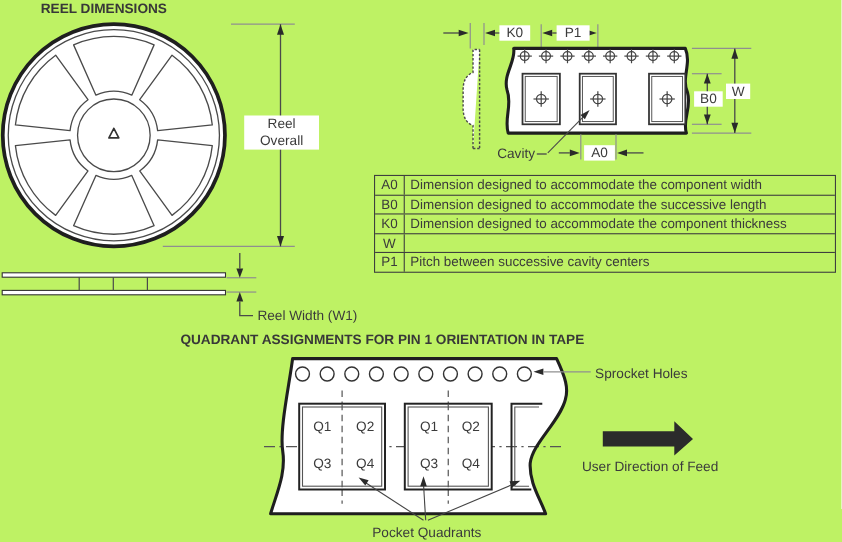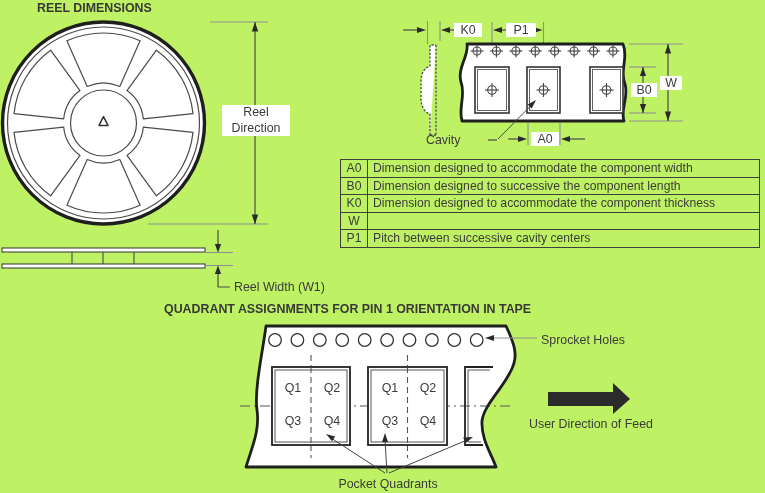--- a/index.html
+++ b/index.html
@@ -46,21 +46,21 @@
       <line x1="210" y1="6" x2="268" y2="6" stroke="#8f8f8f" stroke-width="1.1"></line>
       <line x1="148" y1="208" x2="268" y2="208" stroke="#8f8f8f" stroke-width="1.1"></line>
       <line x1="255" y1="6" x2="255" y2="208" stroke="#4a4a4a" stroke-width="1.2"></line>
       <polygon points="255,6 251.8,15.5 258.2,15.5" fill="#2a2a2a"></polygon>
       <polygon points="255,208 251.8,198.5 258.2,198.5" fill="#2a2a2a"></polygon>
     </g>
   </svg>
 
   <div class="lbl ctr wbg" style="left:222px;top:105px;width:66px;line-height:15.5px;">
     <div>Reel</div>
-    <div>Direction</div>
+    <div>Overall</div>
   </div>
 
   <svg style="left:0;top:228px;" width="340" height="64" viewBox="0 0 340 64">
     <rect x="2" y="20" width="203" height="4" fill="#fff" stroke="#333" stroke-width="1"></rect>
     <rect x="2" y="36" width="203" height="4" fill="#fff" stroke="#333" stroke-width="1"></rect>
     <g stroke="#4a4a4a" stroke-width="1.1">
       <line x1="72" y1="24" x2="72" y2="36"></line>
       <line x1="103" y1="24" x2="103" y2="36"></line>
       <line x1="134" y1="24" x2="134" y2="36"></line>
     </g>
@@ -204,31 +204,31 @@
       <polygon points="132,125 123,122 123,128" fill="#2a2a2a"></polygon>
       <polygon points="166,125 175,122 175,128" fill="#2a2a2a"></polygon>
       <line x1="175" y1="125" x2="190" y2="125" stroke="#4a4a4a" stroke-width="1.2"></line>
     </g>
   </svg>
 
   <div class="lbl ctr wbg" style="left:454px;top:23px;width:26px;">K0</div>
   <div class="lbl ctr wbg" style="left:506px;top:23px;width:28px;">P1</div>
   <div class="lbl ctr wbg" style="left:631px;top:83px;width:24px;">B0</div>
   <div class="lbl ctr wbg" style="left:660px;top:76px;width:20px;">W</div>
-  <div class="lbl" style="left:426px;top:133px;">Cavity</div>
+  <div class="lbl" style="left:452px;top:133px;">Cavity</div>
   <div class="lbl ctr wbg" style="left:531px;top:132px;width:26px;">A0</div>
 
   <div class="dimtbl">
     <div class="trow">
       <div class="tsym">A0</div>
       <div class="tdesc">Dimension designed to accommodate the component width</div>
     </div>
     <div class="trow">
       <div class="tsym">B0</div>
-      <div class="tdesc">Dimension designed to successive the component length</div>
+      <div class="tdesc">Dimension designed to accommodate the successive length</div>
     </div>
     <div class="trow">
       <div class="tsym">K0</div>
       <div class="tdesc">Dimension designed to accommodate the component thickness</div>
     </div>
     <div class="trow">
       <div class="tsym">W</div>
     </div>
     <div class="trow">
       <div class="tsym">P1</div>

